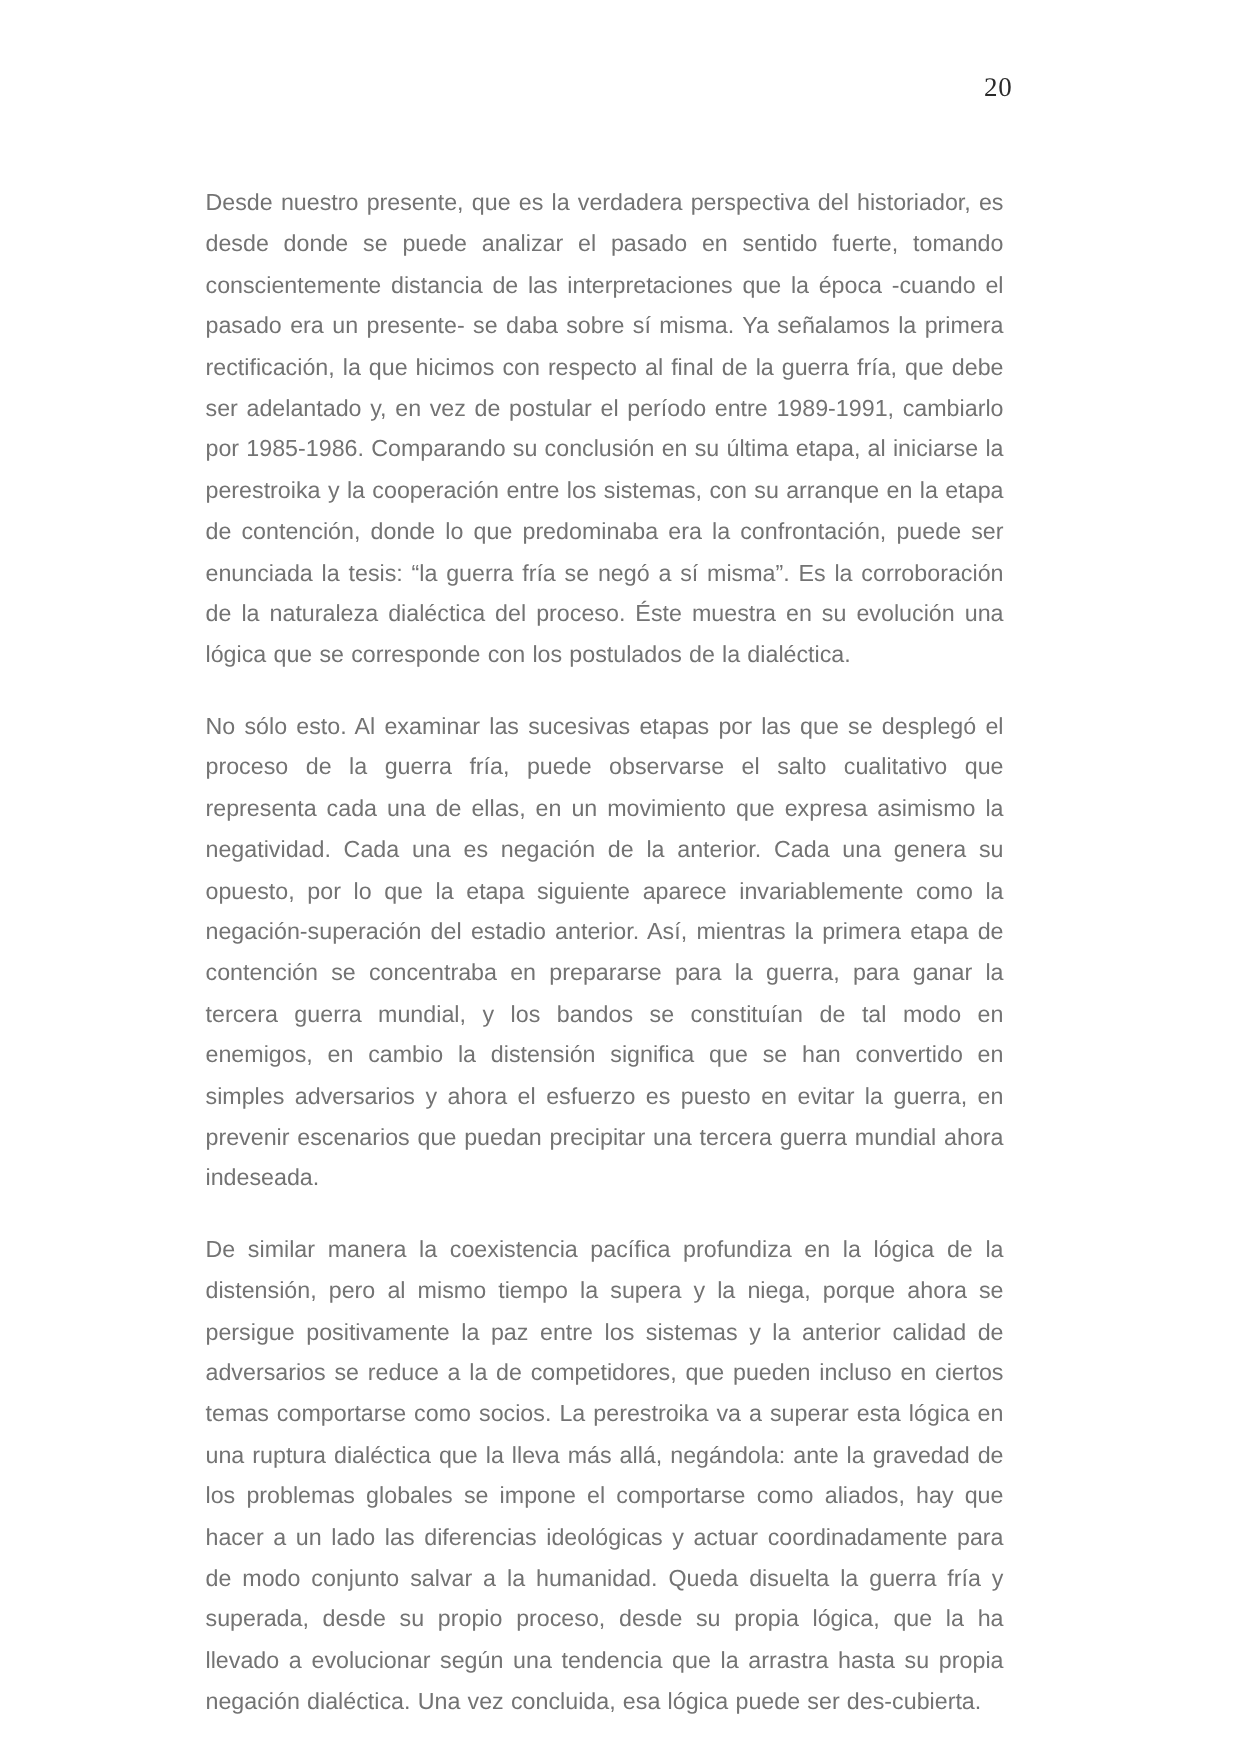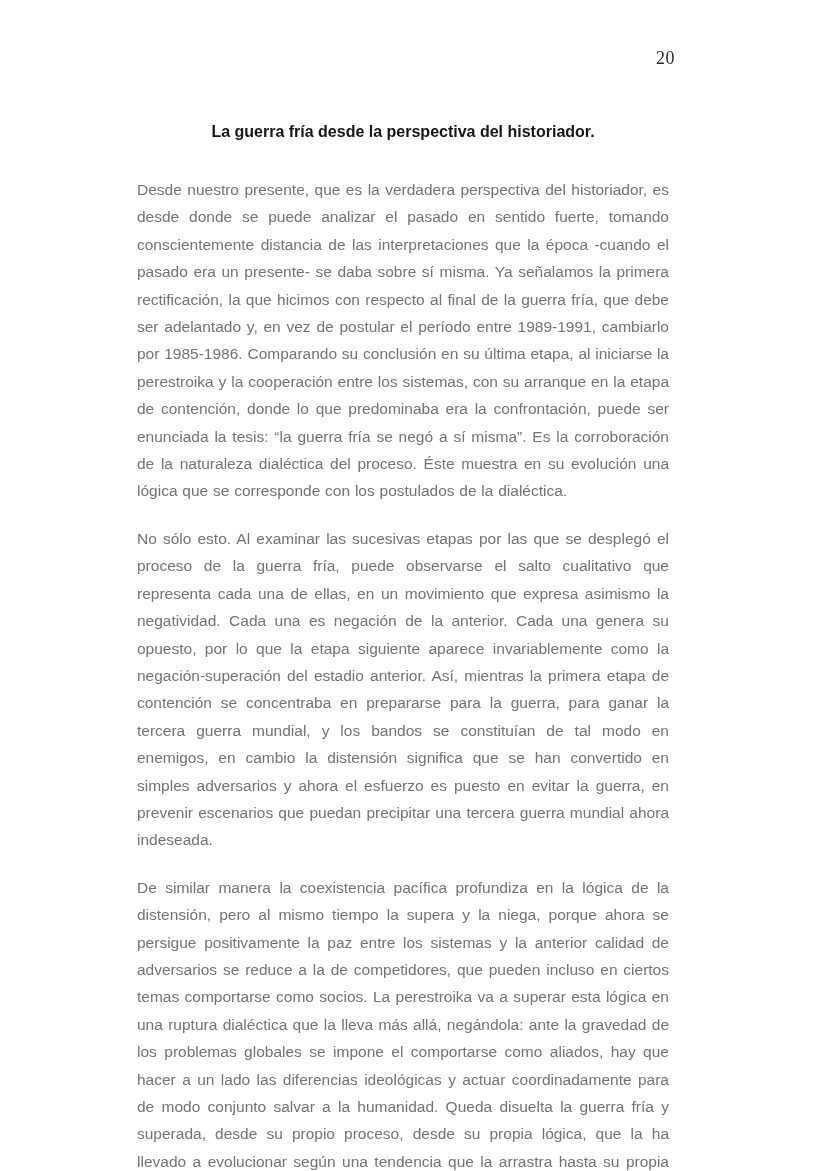--- a/index.html
+++ b/index.html
@@ -50,21 +50,20 @@
     margin-bottom: 0;
   }
 </style>
 </head>
 <body>
 
 <div class="page">
   <div class="page-number">20</div>
 
   <div class="content">
-    <h1 class="doc-title">La guerra fría desde la perspectiva del historiador.</h1>
 
     <p class="para">Desde nuestro presente, que es la verdadera perspectiva del historiador, es desde donde se puede analizar el pasado en sentido fuerte, tomando conscientemente distancia de las interpretaciones que la época -cuando el pasado era un presente- se daba sobre sí misma. Ya señalamos la primera rectificación, la que hicimos con respecto al final de la guerra fría, que debe ser adelantado y, en vez de postular el período entre 1989-1991, cambiarlo por 1985-1986. Comparando su conclusión en su última etapa, al iniciarse la perestroika y la cooperación entre los sistemas, con su arranque en la etapa de contención, donde lo que predominaba era la confrontación, puede ser enunciada la tesis: “la guerra fría se negó a sí misma”. Es la corroboración de la naturaleza dialéctica del proceso. Éste muestra en su evolución una lógica que se corresponde con los postulados de la dialéctica.</p>
 
     <p class="para">No sólo esto. Al examinar las sucesivas etapas por las que se desplegó el proceso de la guerra fría, puede observarse el salto cualitativo que representa cada una de ellas, en un movimiento que expresa asimismo la negatividad. Cada una es negación de la anterior. Cada una genera su opuesto, por lo que la etapa siguiente aparece invariablemente como la negación-superación del estadio anterior. Así, mientras la primera etapa de contención se concentraba en prepararse para la guerra, para ganar la tercera guerra mundial, y los bandos se constituían de tal modo en enemigos, en cambio la distensión significa que se han convertido en simples adversarios y ahora el esfuerzo es puesto en evitar la guerra, en prevenir escenarios que puedan precipitar una tercera guerra mundial ahora indeseada.</p>
 
     <p class="para">De similar manera la coexistencia pacífica profundiza en la lógica de la distensión, pero al mismo tiempo la supera y la niega, porque ahora se persigue positivamente la paz entre los sistemas y la anterior calidad de adversarios se reduce a la de competidores, que pueden incluso en ciertos temas comportarse como socios. La perestroika va a superar esta lógica en una ruptura dialéctica que la lleva más allá, negándola: ante la gravedad de los problemas globales se impone el comportarse como aliados, hay que hacer a un lado las diferencias ideológicas y actuar coordinadamente para de modo conjunto salvar a la humanidad. Queda disuelta la guerra fría y superada, desde su propio proceso, desde su propia lógica, que la ha llevado a evolucionar según una tendencia que la arrastra hasta su propia negación dialéctica. Una vez concluida, esa lógica puede ser des-cubierta.</p>
   </div>
 </div>
 
 </body></html>

